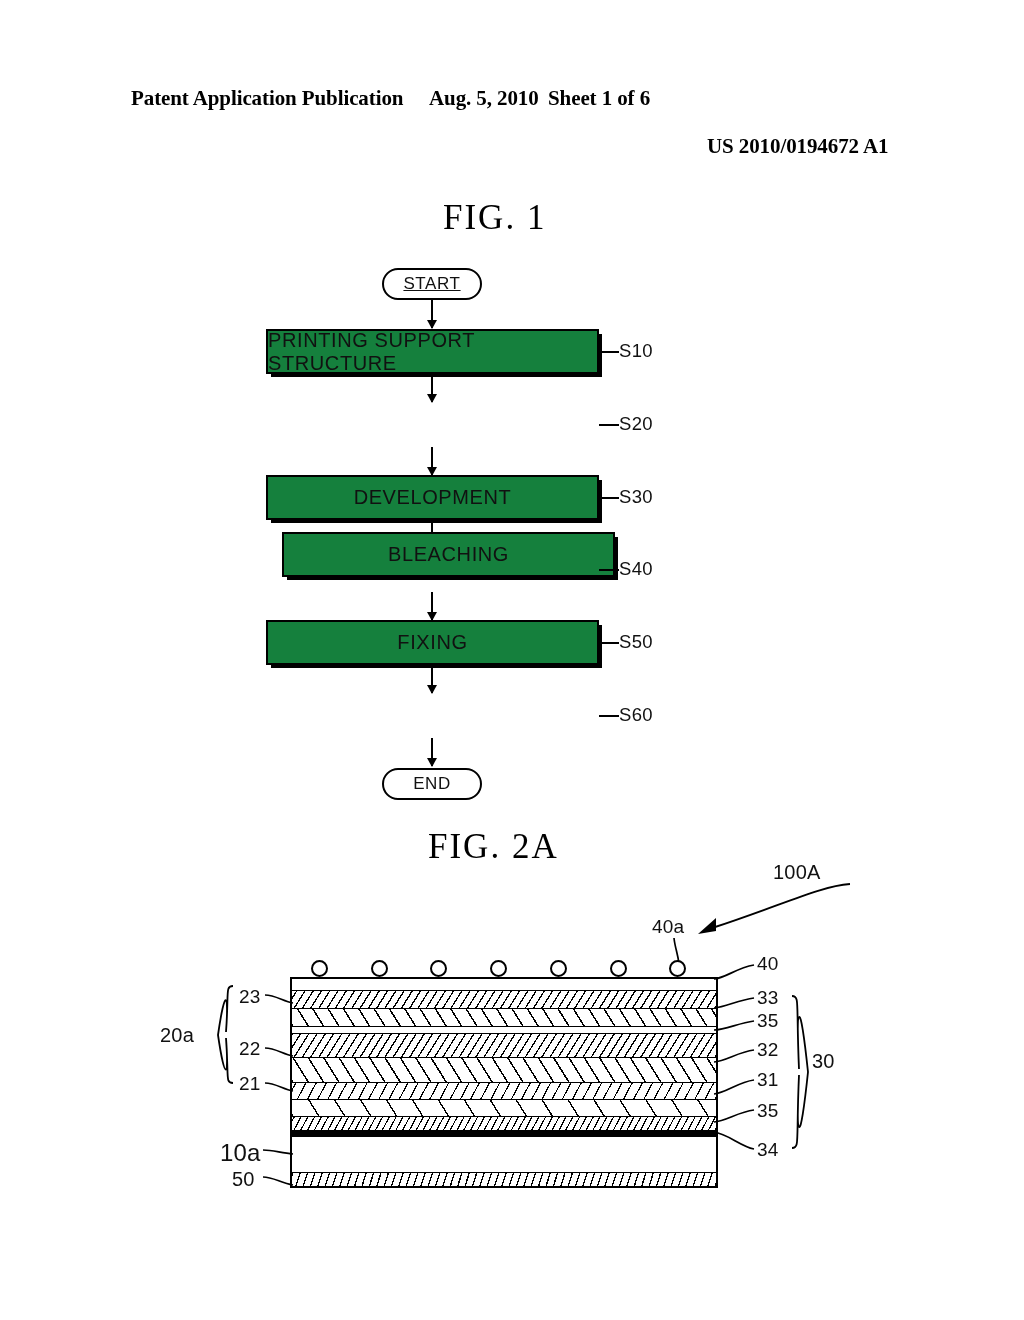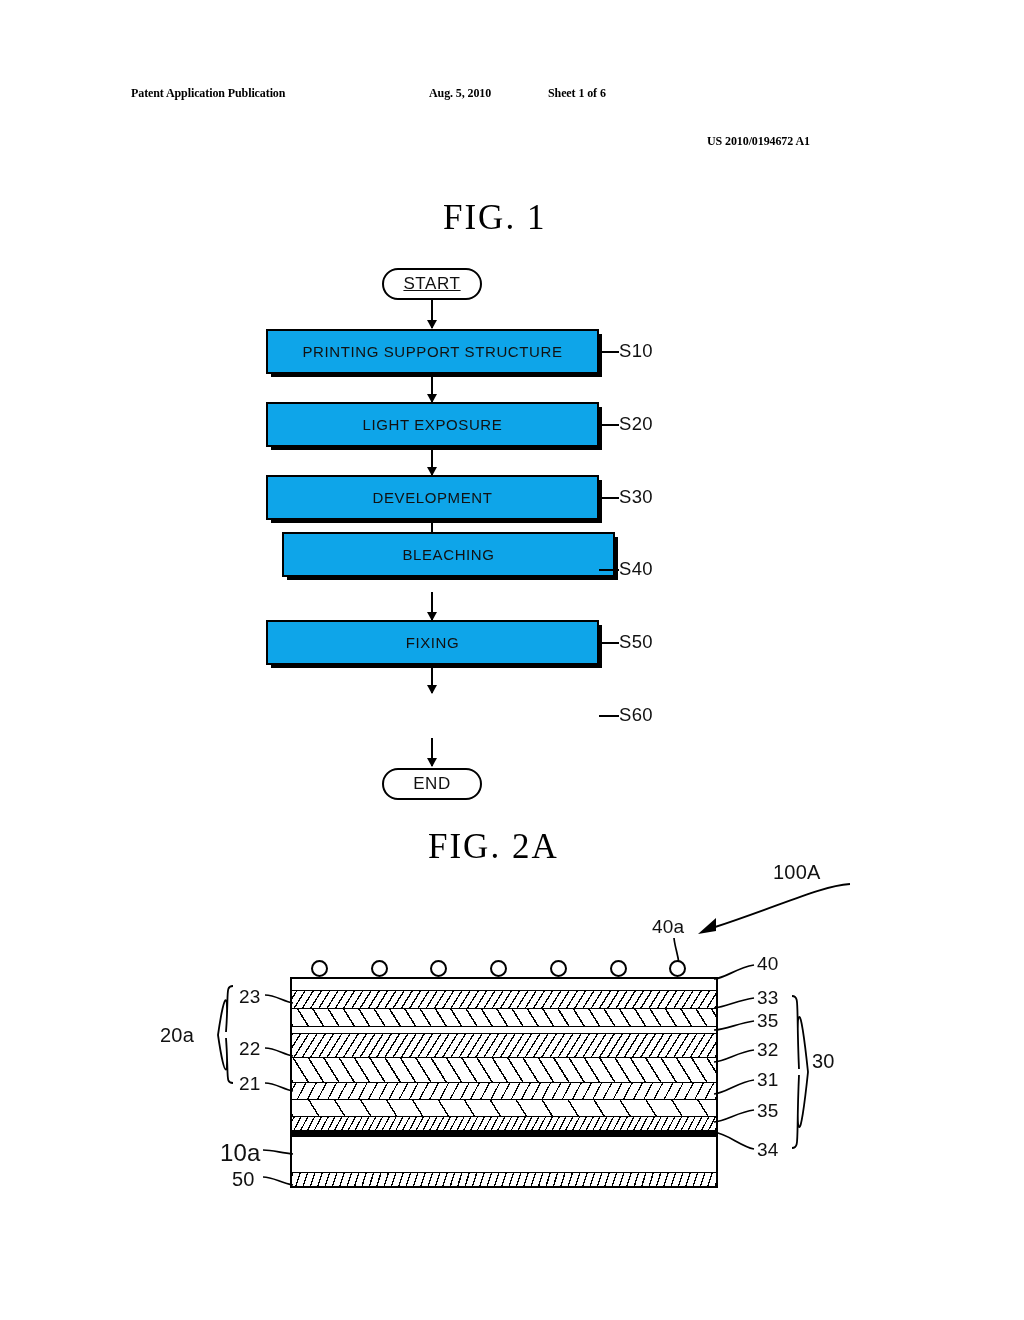--- a/index.html
+++ b/index.html
@@ -19,21 +19,21 @@
 
   
   #page-header {
     position: absolute;
     left: 0;
     top: 86px;
     width: 926px;
     height: 26px;
     font-family: "Liberation Serif", serif;
     font-weight: bold;
-    font-size: 12px;
+    font-size: 21px;
     letter-spacing: -0.1px;
     white-space: nowrap;
   }
   #page-header .h-pub   { position: absolute; left: 131px; top: 0; }
   #page-header .h-date  { position: absolute; left: 429px; top: 0; }
   #page-header .h-sheet { position: absolute; left: 548px; top: 0; }
   #page-header .h-num   { position: absolute; left: 707px; top: 0; margin-top: 48px; }
 
   
   .fig-title {
@@ -69,26 +69,26 @@
     font-size: 17px;
     letter-spacing: 0.6px;
     color: #111;
   }
   .proc-box {
     position: absolute;
     left: 266px;
     width: 333px;
     height: 45px;
     border: 2.2px solid #000;
-    background: #0ea5e9;
+    background: #15803d;
     box-sizing: border-box;
     display: flex;
     align-items: center;
     justify-content: center;
-    font-size: 15px;
+    font-size: 20px;
     letter-spacing: 0.6px;
     color: #111;
     box-shadow: 4px 4px 0 -1px #000;
   }
   .flow-arrow {
     position: absolute;
     left: 431px;
     width: 2px;
     background: #000;
   }
@@ -216,21 +216,20 @@
   <div class="fig-title" id="fig1-title">FIG.  1</div>
 
   <div class="terminator" style="left:382px; top:268px;text-decoration:underline;">START</div>
   <div class="flow-arrow" style="top:300px; height:28px;"></div>
 
   <div class="proc-box" style="top:329px;">PRINTING SUPPORT STRUCTURE</div>
   <div class="step-lead" style="left:599px; top:351px;"></div>
   <div class="step-tag" style="left:619px; top:340px;">S10</div>
   <div class="flow-arrow" style="top:374px; height:28px;"></div>
 
-  <div class="proc-box" style="top:402px;">LIGHT EXPOSURE</div>
   <div class="step-lead" style="left:599px; top:424px;"></div>
   <div class="step-tag" style="left:619px; top:413px;">S20</div>
   <div class="flow-arrow" style="top:447px; height:28px;"></div>
 
   <div class="proc-box" style="top:475px;">DEVELOPMENT</div>
   <div class="step-lead" style="left:599px; top:497px;"></div>
   <div class="step-tag" style="left:619px; top:486px;">S30</div>
   <div class="flow-arrow" style="top:520px; height:28px;"></div>
 
   <div class="proc-box" style="top:532px;margin-left:16px;">BLEACHING</div>

